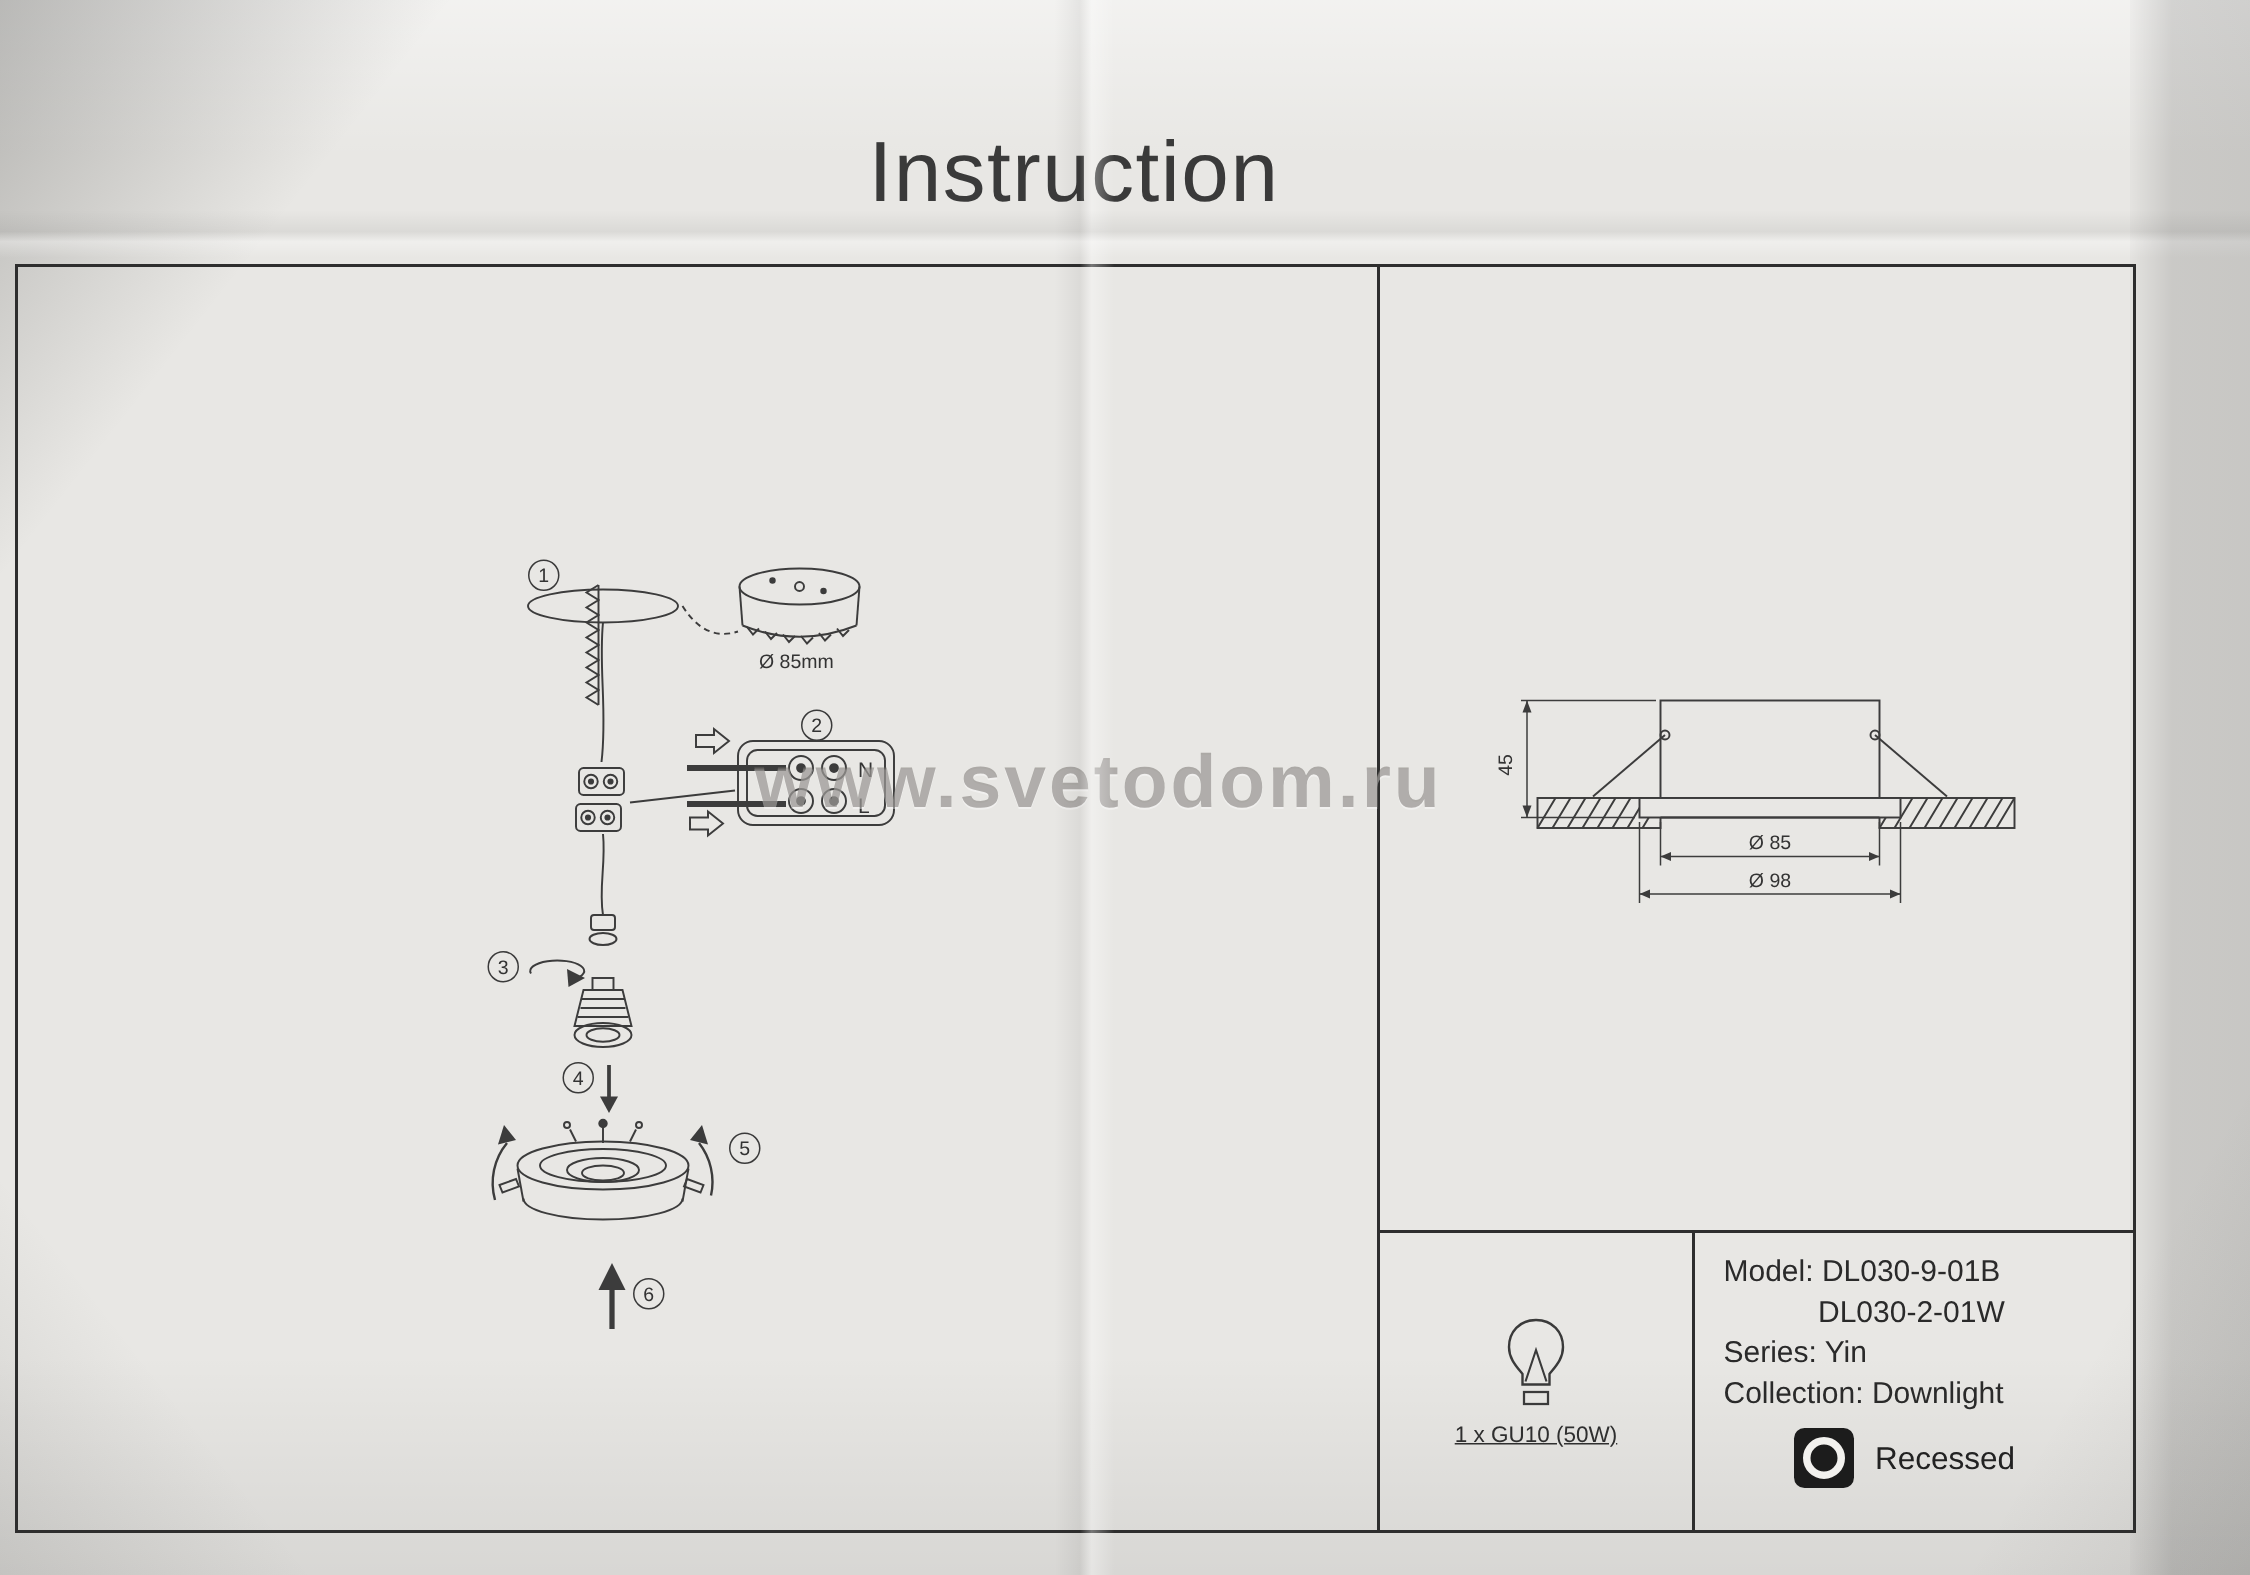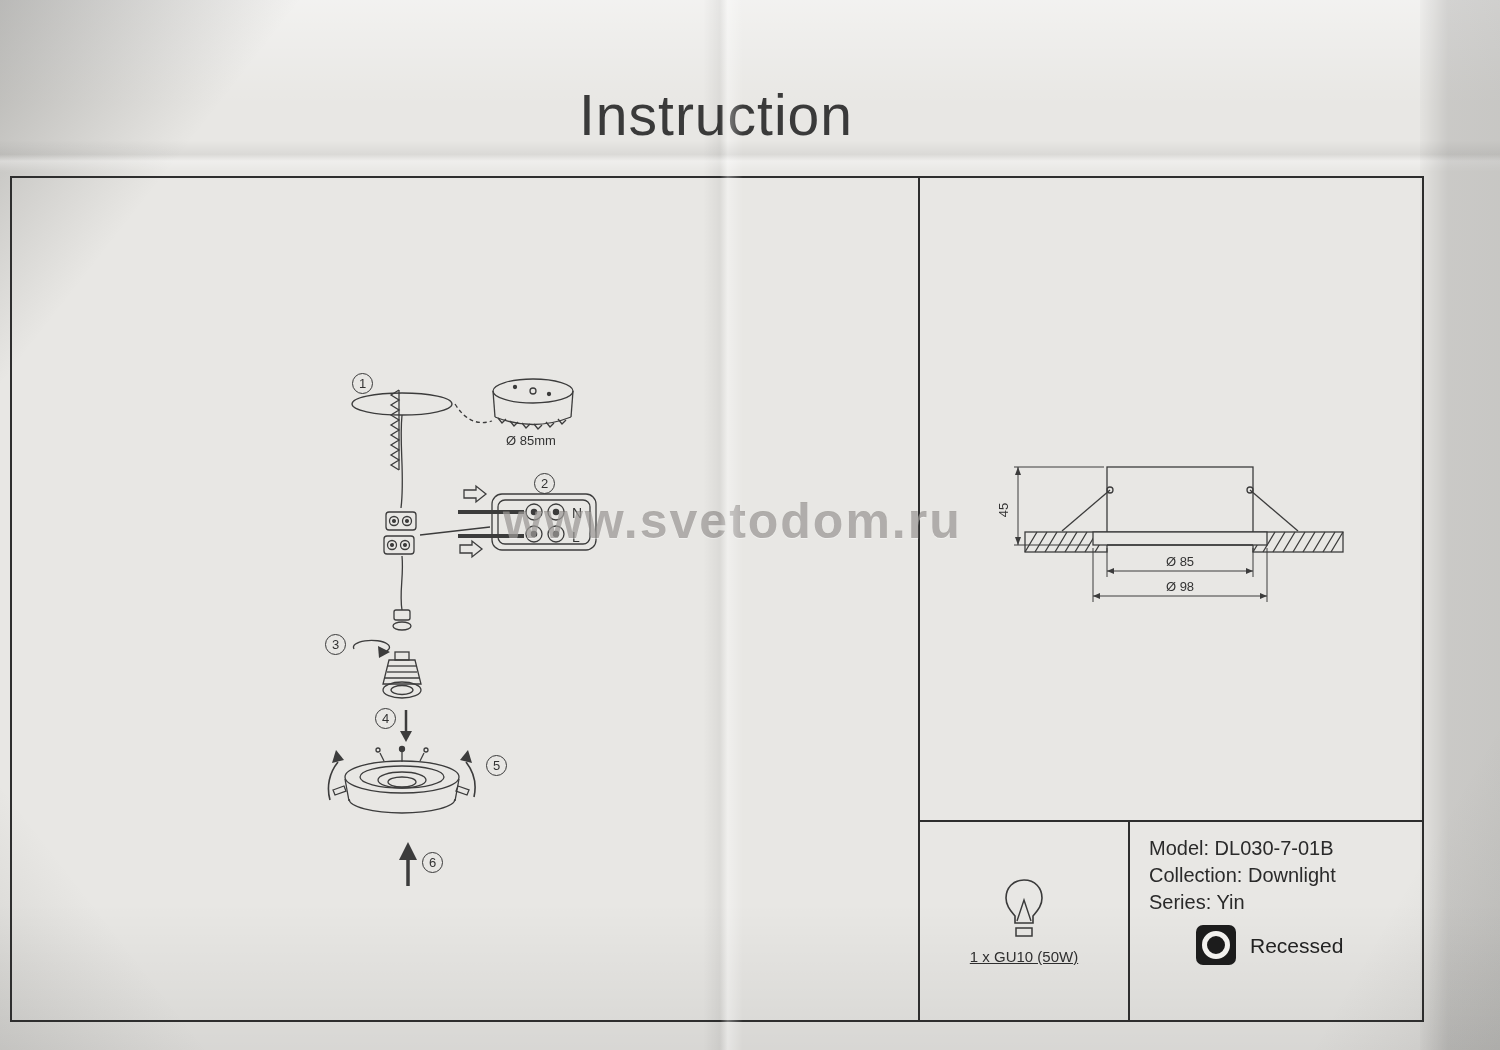--- a/index.html
+++ b/index.html
@@ -87,23 +87,24 @@
     <div class="spec-row">
       <div class="spec-cell-lamp">
         <svg width="50" height="62" viewBox="0 0 50 62">
           <path d="M25,3 C14,3 7,11 7,21 C7,29 12,34 16,39 L16,46 L34,46 L34,39 C38,34 43,29 43,21 C43,11 36,3 25,3 Z" fill="none" stroke="#3a3a3a" stroke-width="1.6"></path>
           <path d="M18,44 L25,23 L32,44" fill="none" stroke="#3a3a3a" stroke-width="1.4"></path>
           <rect x="17" y="51" width="16" height="8" fill="none" stroke="#3a3a3a" stroke-width="1.5"></rect>
         </svg>
         <div class="lamp-label">1 x GU10 (50W)</div>
       </div>
       <div class="spec-cell-info">
-        <div>Model: DL030-7-01B</div>
+        <div>Model: DL030-9-01B</div>
+        <div class="model-alt">DL030-2-01W</div>
+        <div>Series: Yin</div>
         <div>Collection: Downlight</div>
-        <div>Series: Yin</div>
         <div class="recessed-line">
           <div class="recessed-icon">
             <div class="recessed-ring"></div>
           </div>
           <div class="recessed-label">Recessed</div>
         </div>
       </div>
     </div>
   </div>
 

